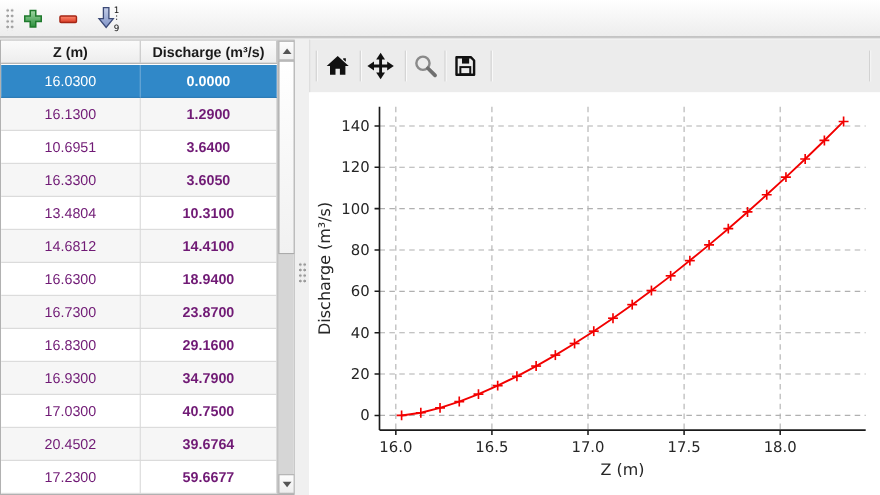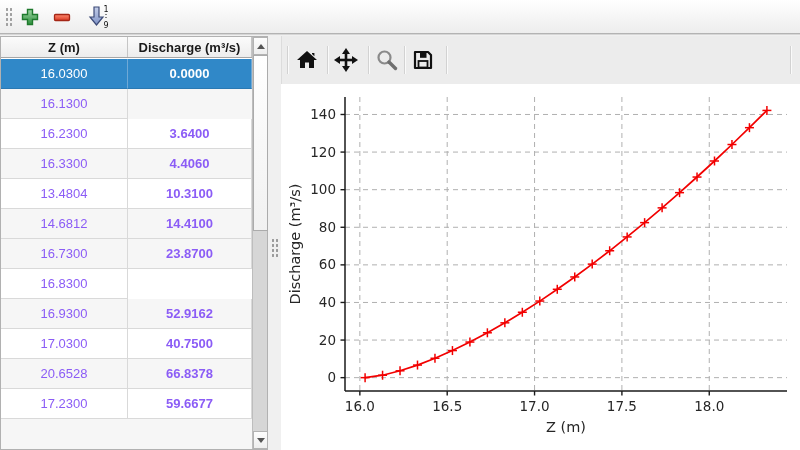--- a/index.html
+++ b/index.html
@@ -21,21 +21,21 @@
   .thead { position:absolute; left:0; top:0; width:251px; height:21px; display:flex;
     background:linear-gradient(#fbfbfb,#ededed); border-bottom:1px solid #a6a6a6; }
   .th { height:100%; display:flex; align-items:center; justify-content:center;
     font-size:13px; font-weight:bold; color:#1a1a1a; border-right:1px solid #c5c5c5; }
   .th.c0 { width:127px; } .th.c1 { width:124px; }
   .rows { position:absolute; left:0; top:22px; width:251px; height:390px;
     background:#f6f6f6; overflow:hidden; }
   .trow { display:flex; width:100%; height:30px; background:#ffffff; }
   .trow.alt { background:#f6f6f6; }
   .td { height:100%; display:flex; align-items:center; justify-content:center;
-    font-size:13px; color:#8b5cf6; border-right:1px solid #d9d9d9; border-bottom:1px solid #d9d9d9; }
+    font-size:13px; color:#701a75; border-right:1px solid #d9d9d9; border-bottom:1px solid #d9d9d9; }
   .td.c0 { width:127px; } .td.c1 { width:124px;font-weight:bold; }
   .trow.selected { background:var(--sel,#3088c8); }
   .trow.selected .td { color:#ffffff; border-right-color:#6fa9d6; border-bottom-color:#2a79b3; }
 
   
   .vscroll { position:absolute; right:0; top:0; width:15px; height:412px;
     background:#d6d6d6; border-left:1px solid #bdbdbd; }
   .sb-btn { position:absolute; left:0; width:15px; height:18px;
     background:linear-gradient(#fdfdfd,#eeeeee); border:1px solid #b3b3b3;
     display:flex; align-items:center; justify-content:center; }
@@ -112,55 +112,61 @@
     <div class="th c0">Z (m)</div>
     <div class="th c1">Discharge (m³/s)</div>
   </div>
   <div class="rows" id="table-rows">
       <div class="trow selected">
         <div class="td c0">16.0300</div>
         <div class="td c1">0.0000</div>
       </div>
       <div class="trow alt">
         <div class="td c0">16.1300</div>
-      </div>
-      <div class="trow">
-        <div class="td c0">16.2300</div>
+        <div class="td c1">1.2900</div>
+      </div>
+      <div class="trow">
+        <div class="td c0">10.6951</div>
         <div class="td c1">3.6400</div>
       </div>
       <div class="trow alt">
         <div class="td c0">16.3300</div>
-        <div class="td c1">4.4060</div>
+        <div class="td c1">3.6050</div>
       </div>
       <div class="trow">
         <div class="td c0">13.4804</div>
         <div class="td c1">10.3100</div>
       </div>
       <div class="trow alt">
         <div class="td c0">14.6812</div>
         <div class="td c1">14.4100</div>
       </div>
+      <div class="trow">
+        <div class="td c0">16.6300</div>
+        <div class="td c1">18.9400</div>
+      </div>
       <div class="trow alt">
         <div class="td c0">16.7300</div>
         <div class="td c1">23.8700</div>
       </div>
       <div class="trow">
         <div class="td c0">16.8300</div>
+        <div class="td c1">29.1600</div>
       </div>
       <div class="trow alt">
         <div class="td c0">16.9300</div>
-        <div class="td c1">52.9162</div>
+        <div class="td c1">34.7900</div>
       </div>
       <div class="trow">
         <div class="td c0">17.0300</div>
         <div class="td c1">40.7500</div>
       </div>
       <div class="trow alt">
-        <div class="td c0">20.6528</div>
-        <div class="td c1">66.8378</div>
+        <div class="td c0">20.4502</div>
+        <div class="td c1">39.6764</div>
       </div>
       <div class="trow">
         <div class="td c0">17.2300</div>
         <div class="td c1">59.6677</div>
       </div>
     </div>
 
   <div class="vscroll">
     <div class="sb-btn sb-up">
         <div class="sb-arrow"></div>

